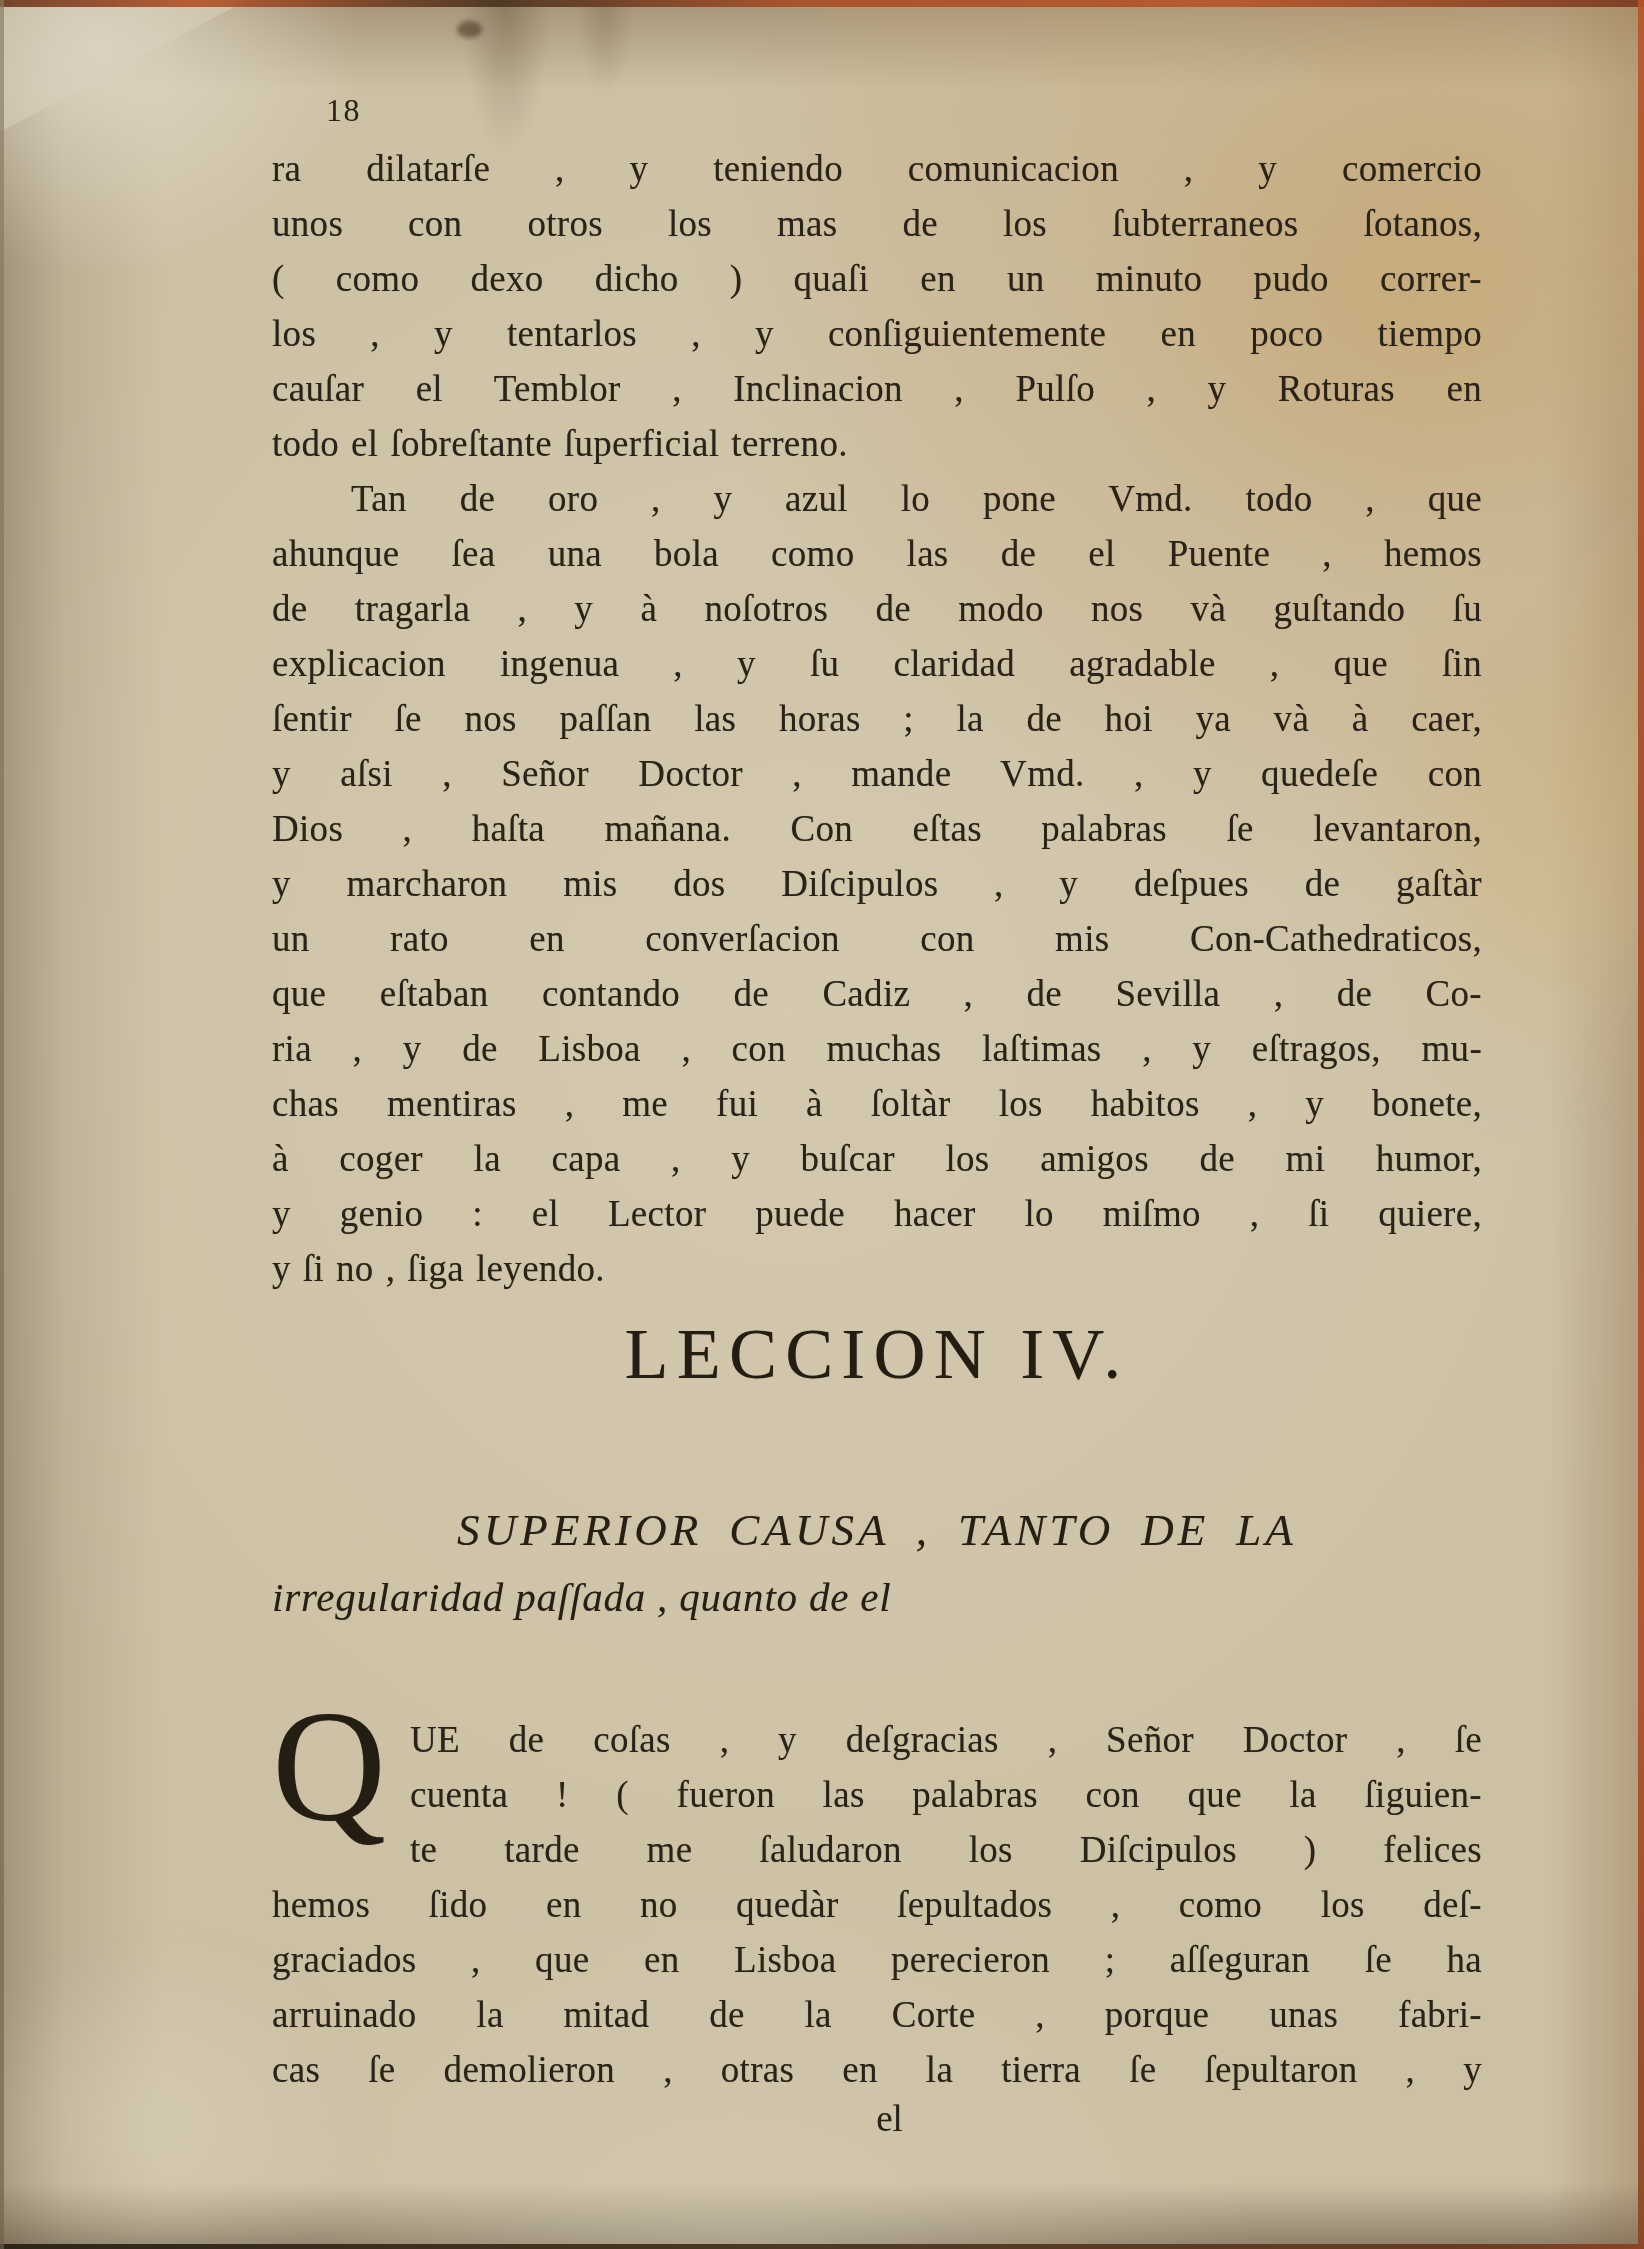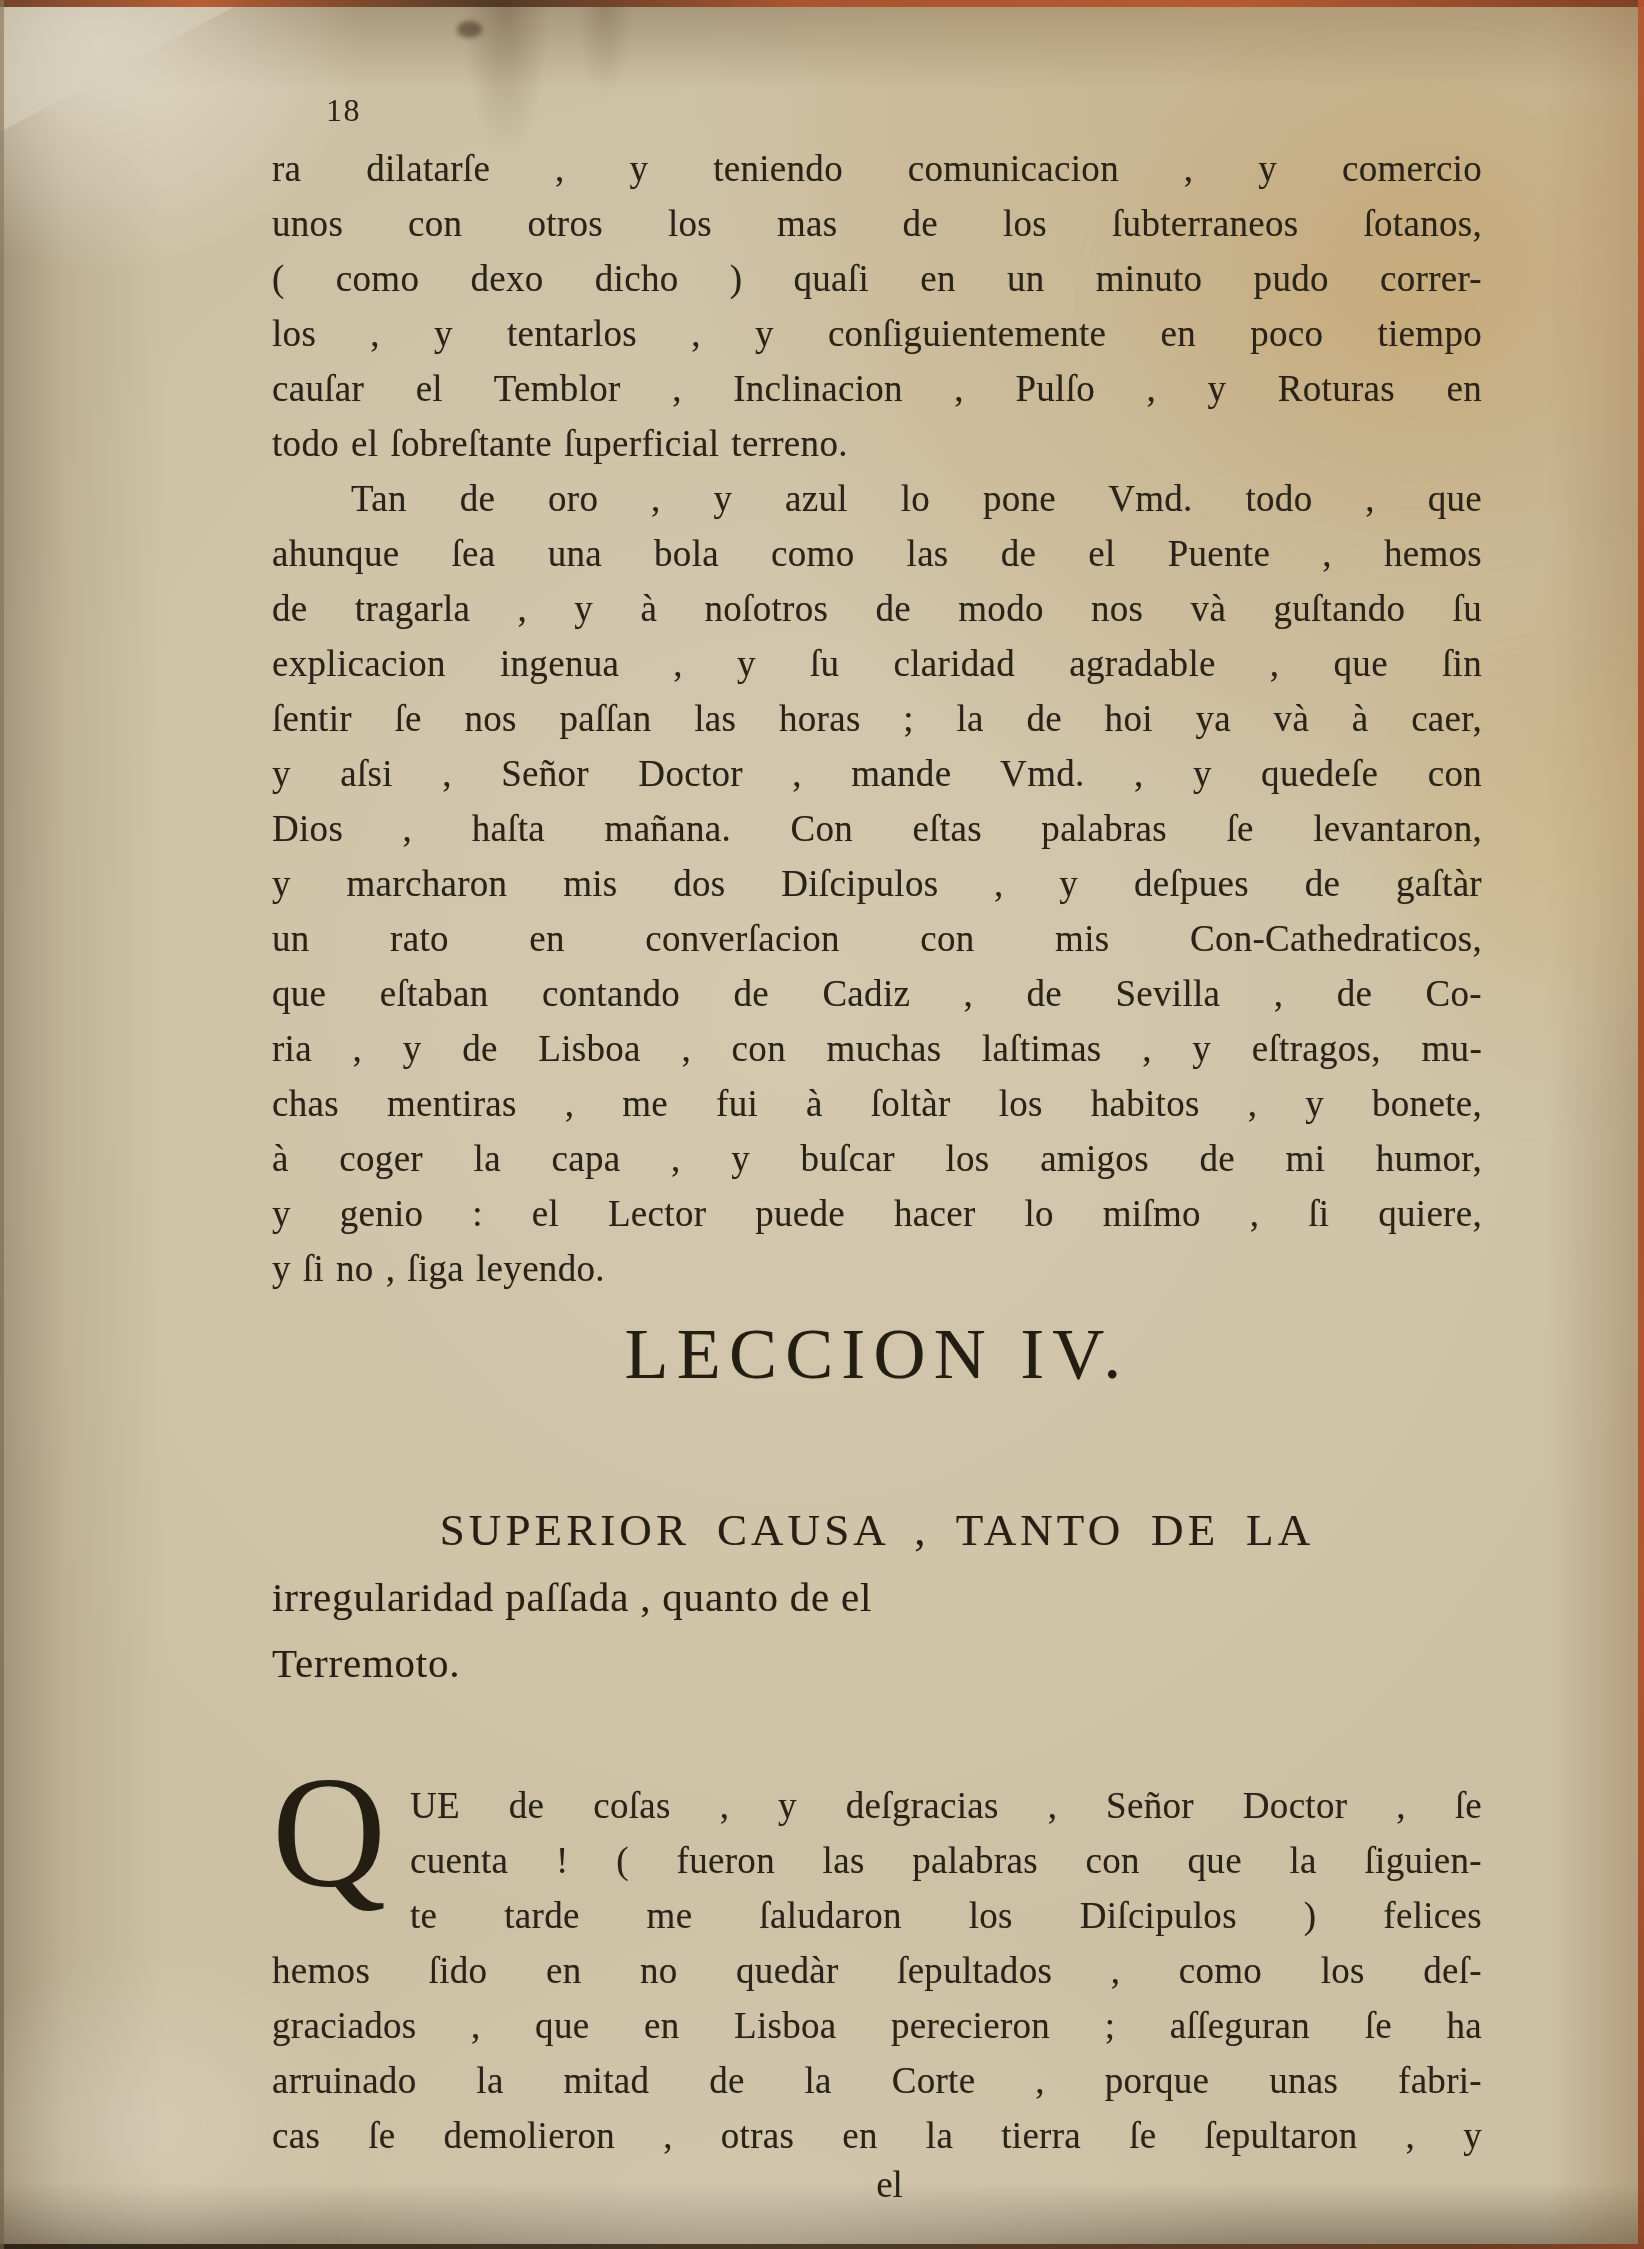--- a/index.html
+++ b/index.html
@@ -55,21 +55,21 @@
   .pagenum { position:absolute; left:326px; top:92px; font-size:32px; letter-spacing:1.6px; }
 
   .textblock { position:absolute; left:272px; top:141px; width:1210px;
     text-shadow:0 0 0.8px rgba(42,35,24,0.35); }
   .line { font-size:37px; line-height:55px; white-space:nowrap;
     text-align:justify; text-align-last:justify; word-spacing:2.5px; letter-spacing:0.3px; }
   .line.end { text-align:left; text-align-last:left; }
   .indent { padding-left:79px; }
   .heading { margin-top:11.5px; font-size:72px; line-height:92px;
     letter-spacing:8.2px; text-align:center; color:#241d12; }
-  .subtitle { margin-top:97px; color:#281f14; }
+  .subtitle { margin-top:97px; font-style:italic; color:#281f14; }
   .sub1 { font-size:45px; line-height:67px; letter-spacing:4.1px; word-spacing:11.5px; text-align:center; }
   .sub2 { font-size:41px; line-height:66px; text-align:left; letter-spacing:0.8px; }
   .section { position:relative; margin-top:82px; }
   .dropcap { position:absolute; left:0; top:-25px; font-size:158px; line-height:158px; color:#241d12; }
   .qindent { margin-left:138px; }
   .catchword { font-size:37px; text-align:center; margin-right:-25px; margin-top:0px; }
 </style>
 </head>
 <body>
 
@@ -116,21 +116,20 @@
       <div class="line">à coger la capa , y buſcar los amigos de mi humor,</div>
       <div class="line">y genio : el Lector puede hacer lo miſmo , ſi quiere,</div>
       <div class="line end">y ſi no , ſiga leyendo.</div>
     </div>
 
     <div class="heading">LECCION IV.</div>
 
     <div class="subtitle">
       <div class="sub1">SUPERIOR CAUSA , TANTO DE LA</div>
       <div class="sub2">irregularidad paſſada , quanto de el</div>
-      <div class="sub2">Terremoto.</div>
     </div>
 
     <div class="section">
       <div class="dropcap">Q</div>
       <div class="line qindent">UE de coſas , y deſgracias , Señor Doctor , ſe</div>
       <div class="line qindent">cuenta ! ( fueron las palabras con que la ſiguien-</div>
       <div class="line qindent">te tarde me ſaludaron los Diſcipulos ) felices</div>
       <div class="line">hemos ſido en no quedàr ſepultados , como los deſ-</div>
       <div class="line">graciados , que en Lisboa perecieron ; aſſeguran ſe ha</div>
       <div class="line">arruinado la mitad de la Corte , porque unas fabri-</div>

